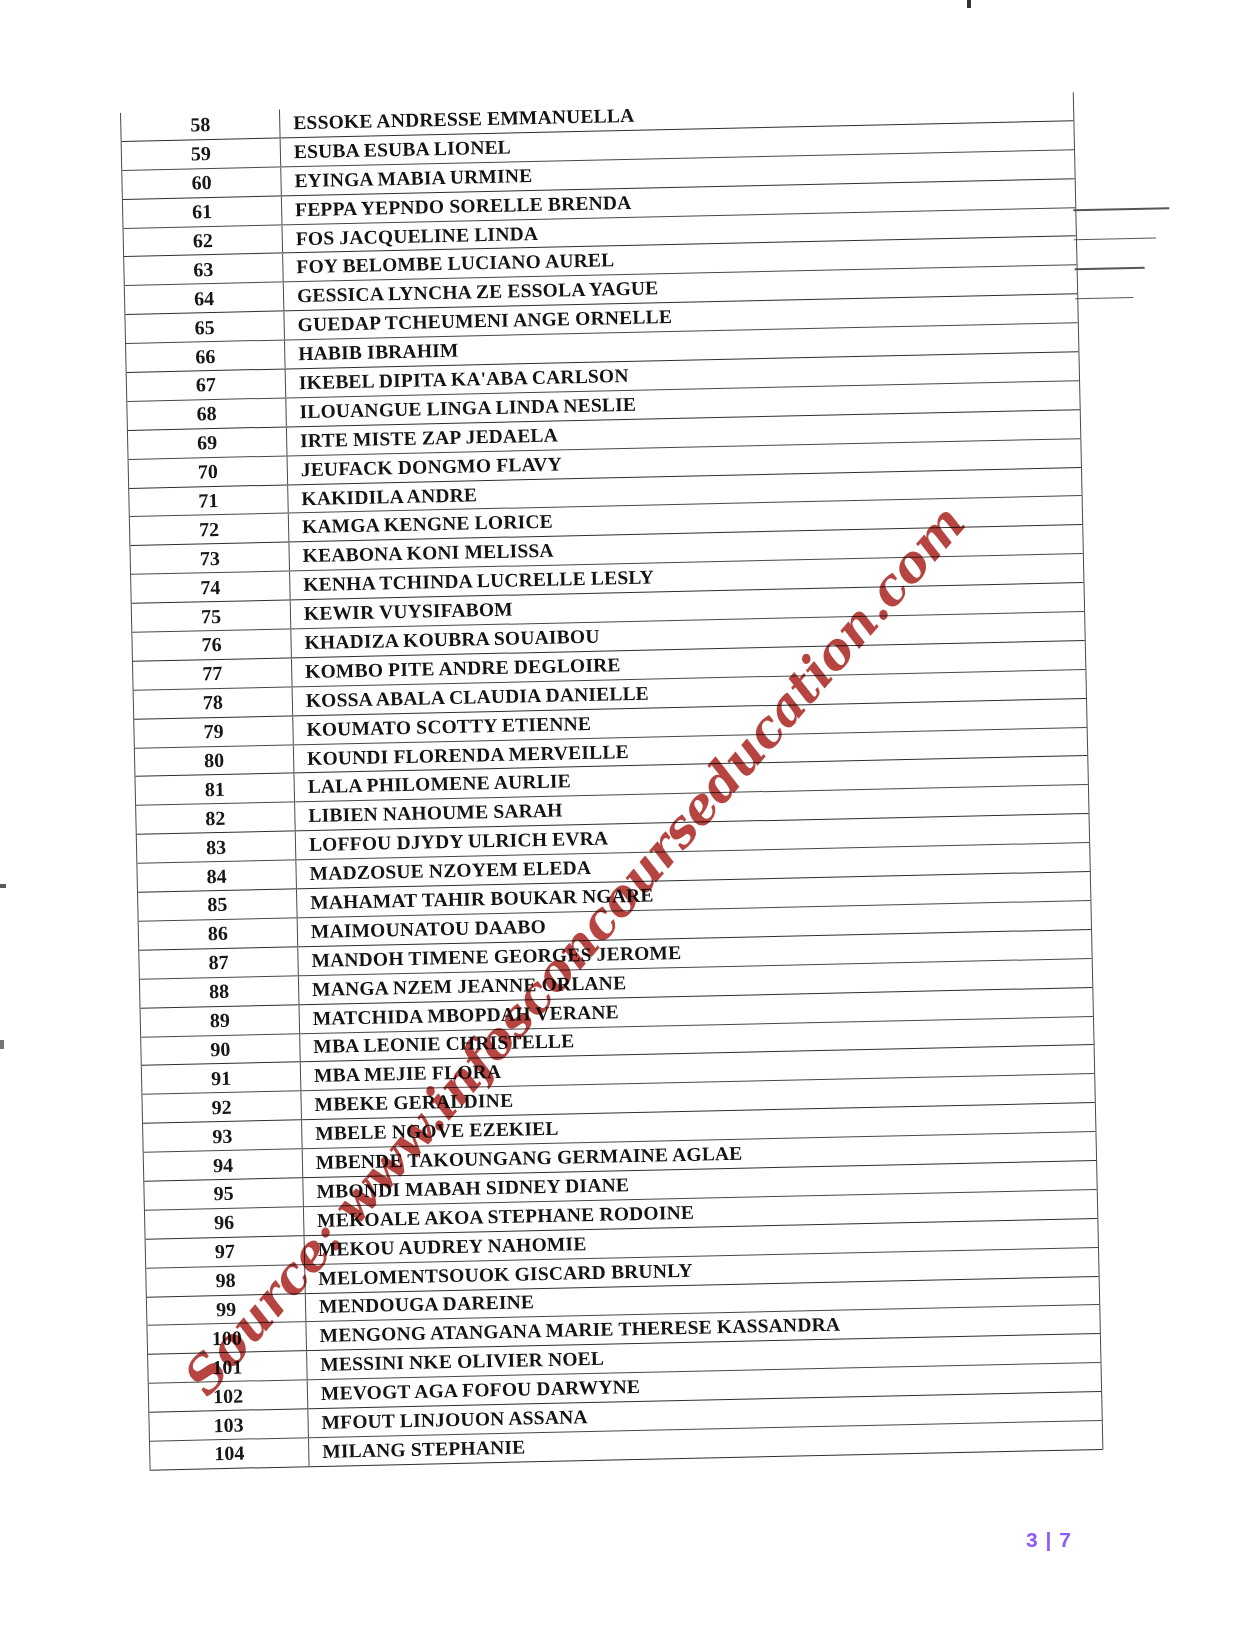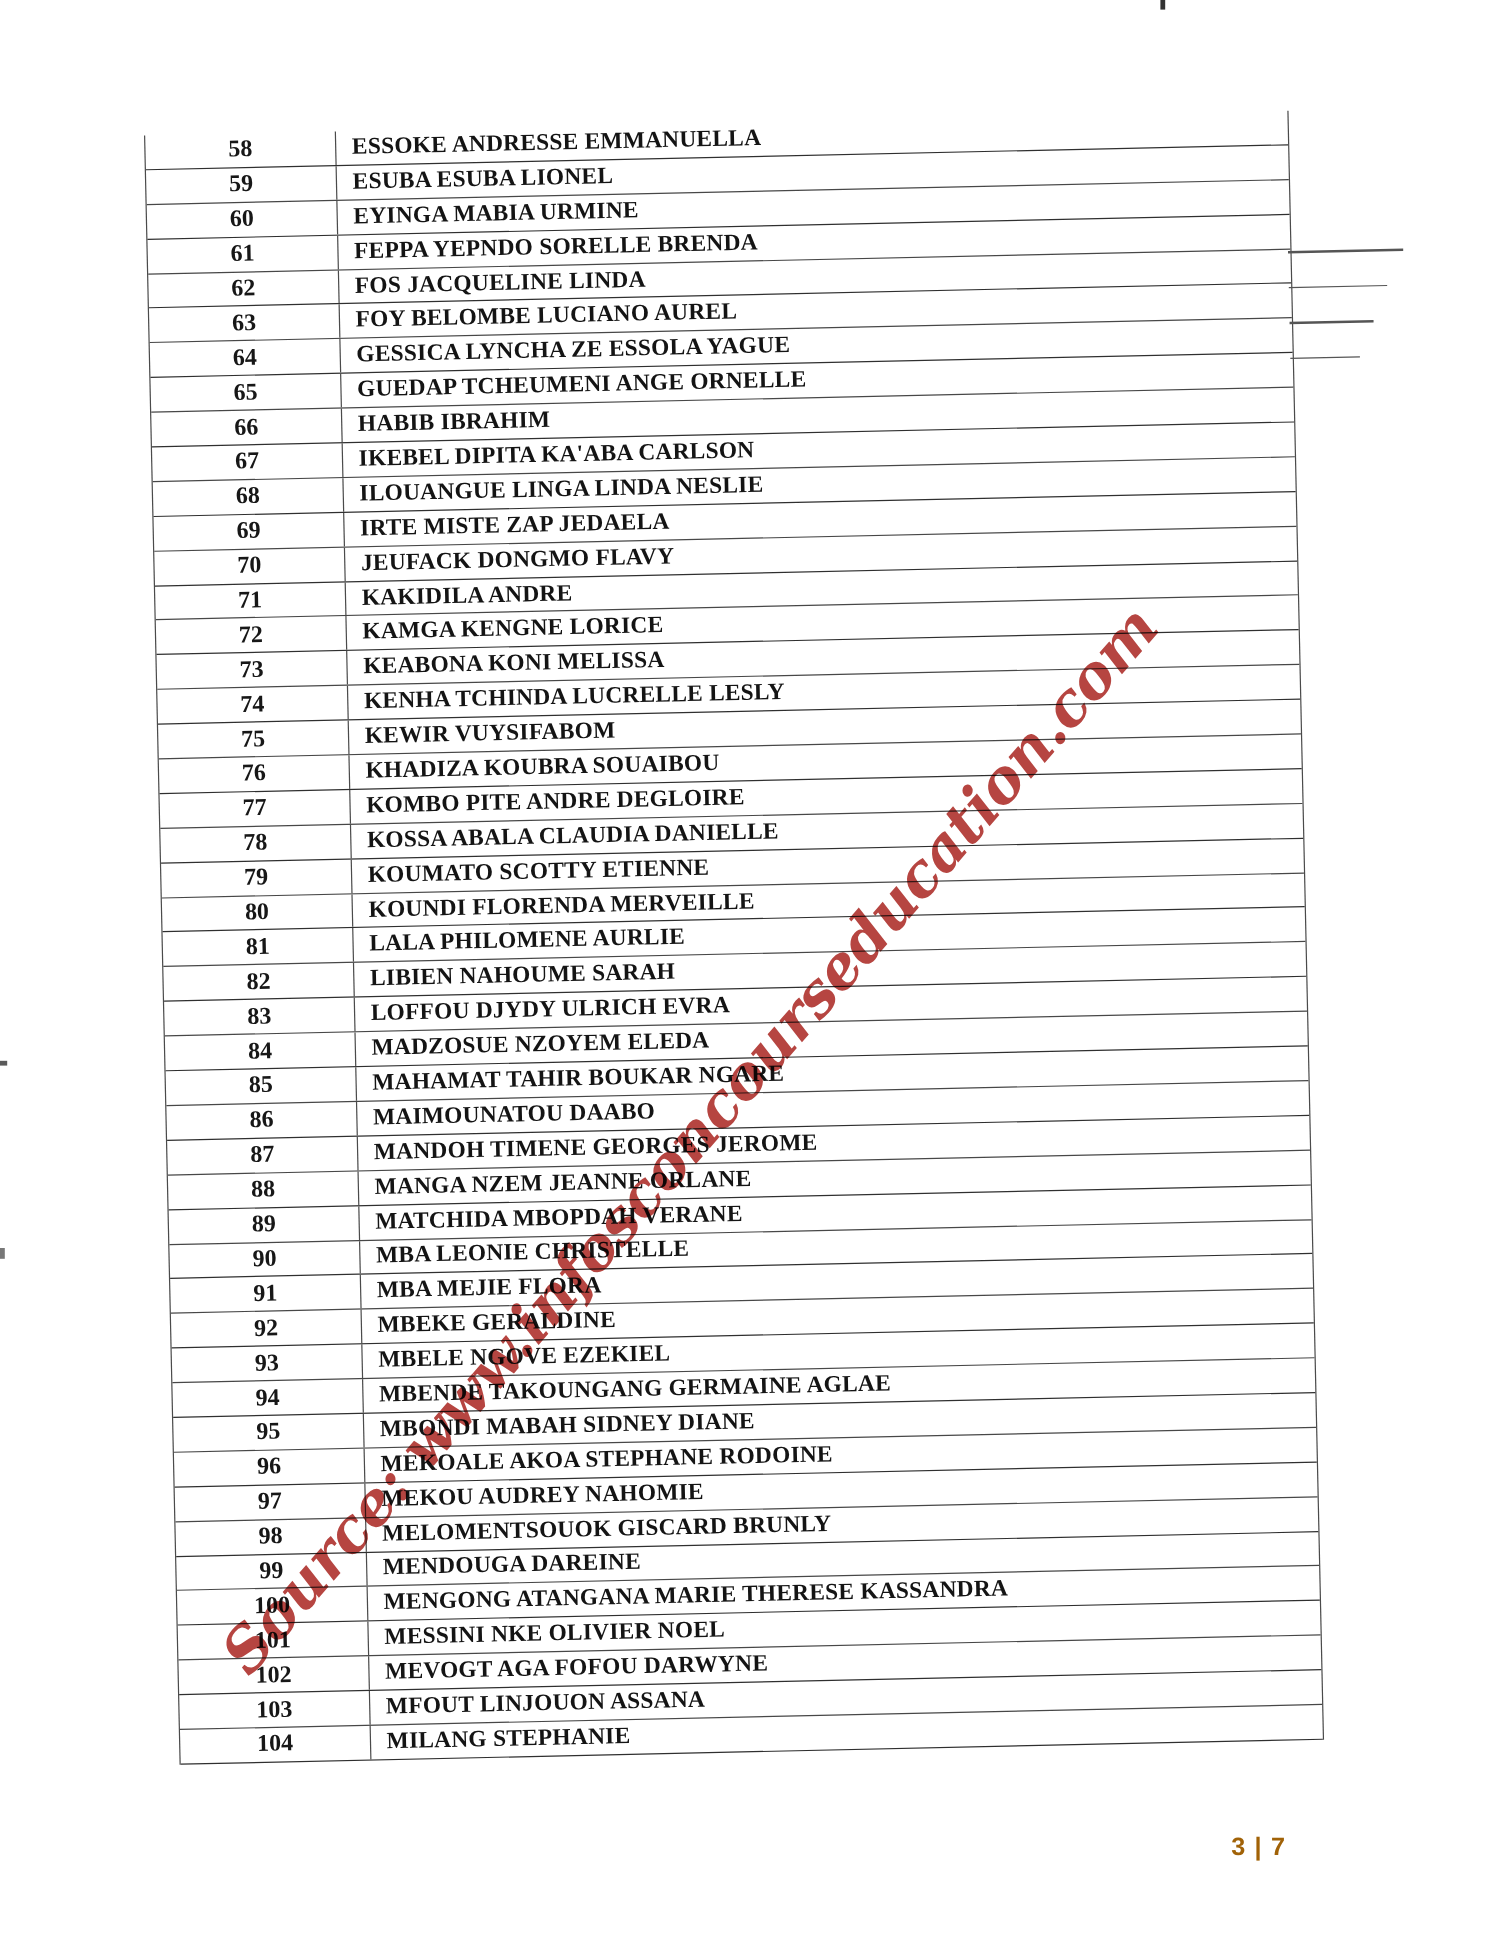--- a/index.html
+++ b/index.html
@@ -91,21 +91,21 @@
     opacity: 0.95;
     z-index: 5;
   }
   .pageno {
     position: absolute;
     left: 1026px;
     top: 1528px;
     font-family: "Liberation Sans", sans-serif;
     font-weight: bold;
     font-size: 21px;
-    color: #a16207;
+    color: #8b5cf6;
     letter-spacing: 1px;
   }
   
   .speck { position: absolute; background: #5a5a5a; }
   .sp1 { left: 0; top: 884px;  width: 6px; height: 4px; }
   .sp2 { left: 0; top: 1040px; width: 4px; height: 9px; background: #777; }
   .sp3 { left: 967px; top: 0;  width: 4px; height: 8px; background: #333; }
 </style>
 </head>
 <body>

